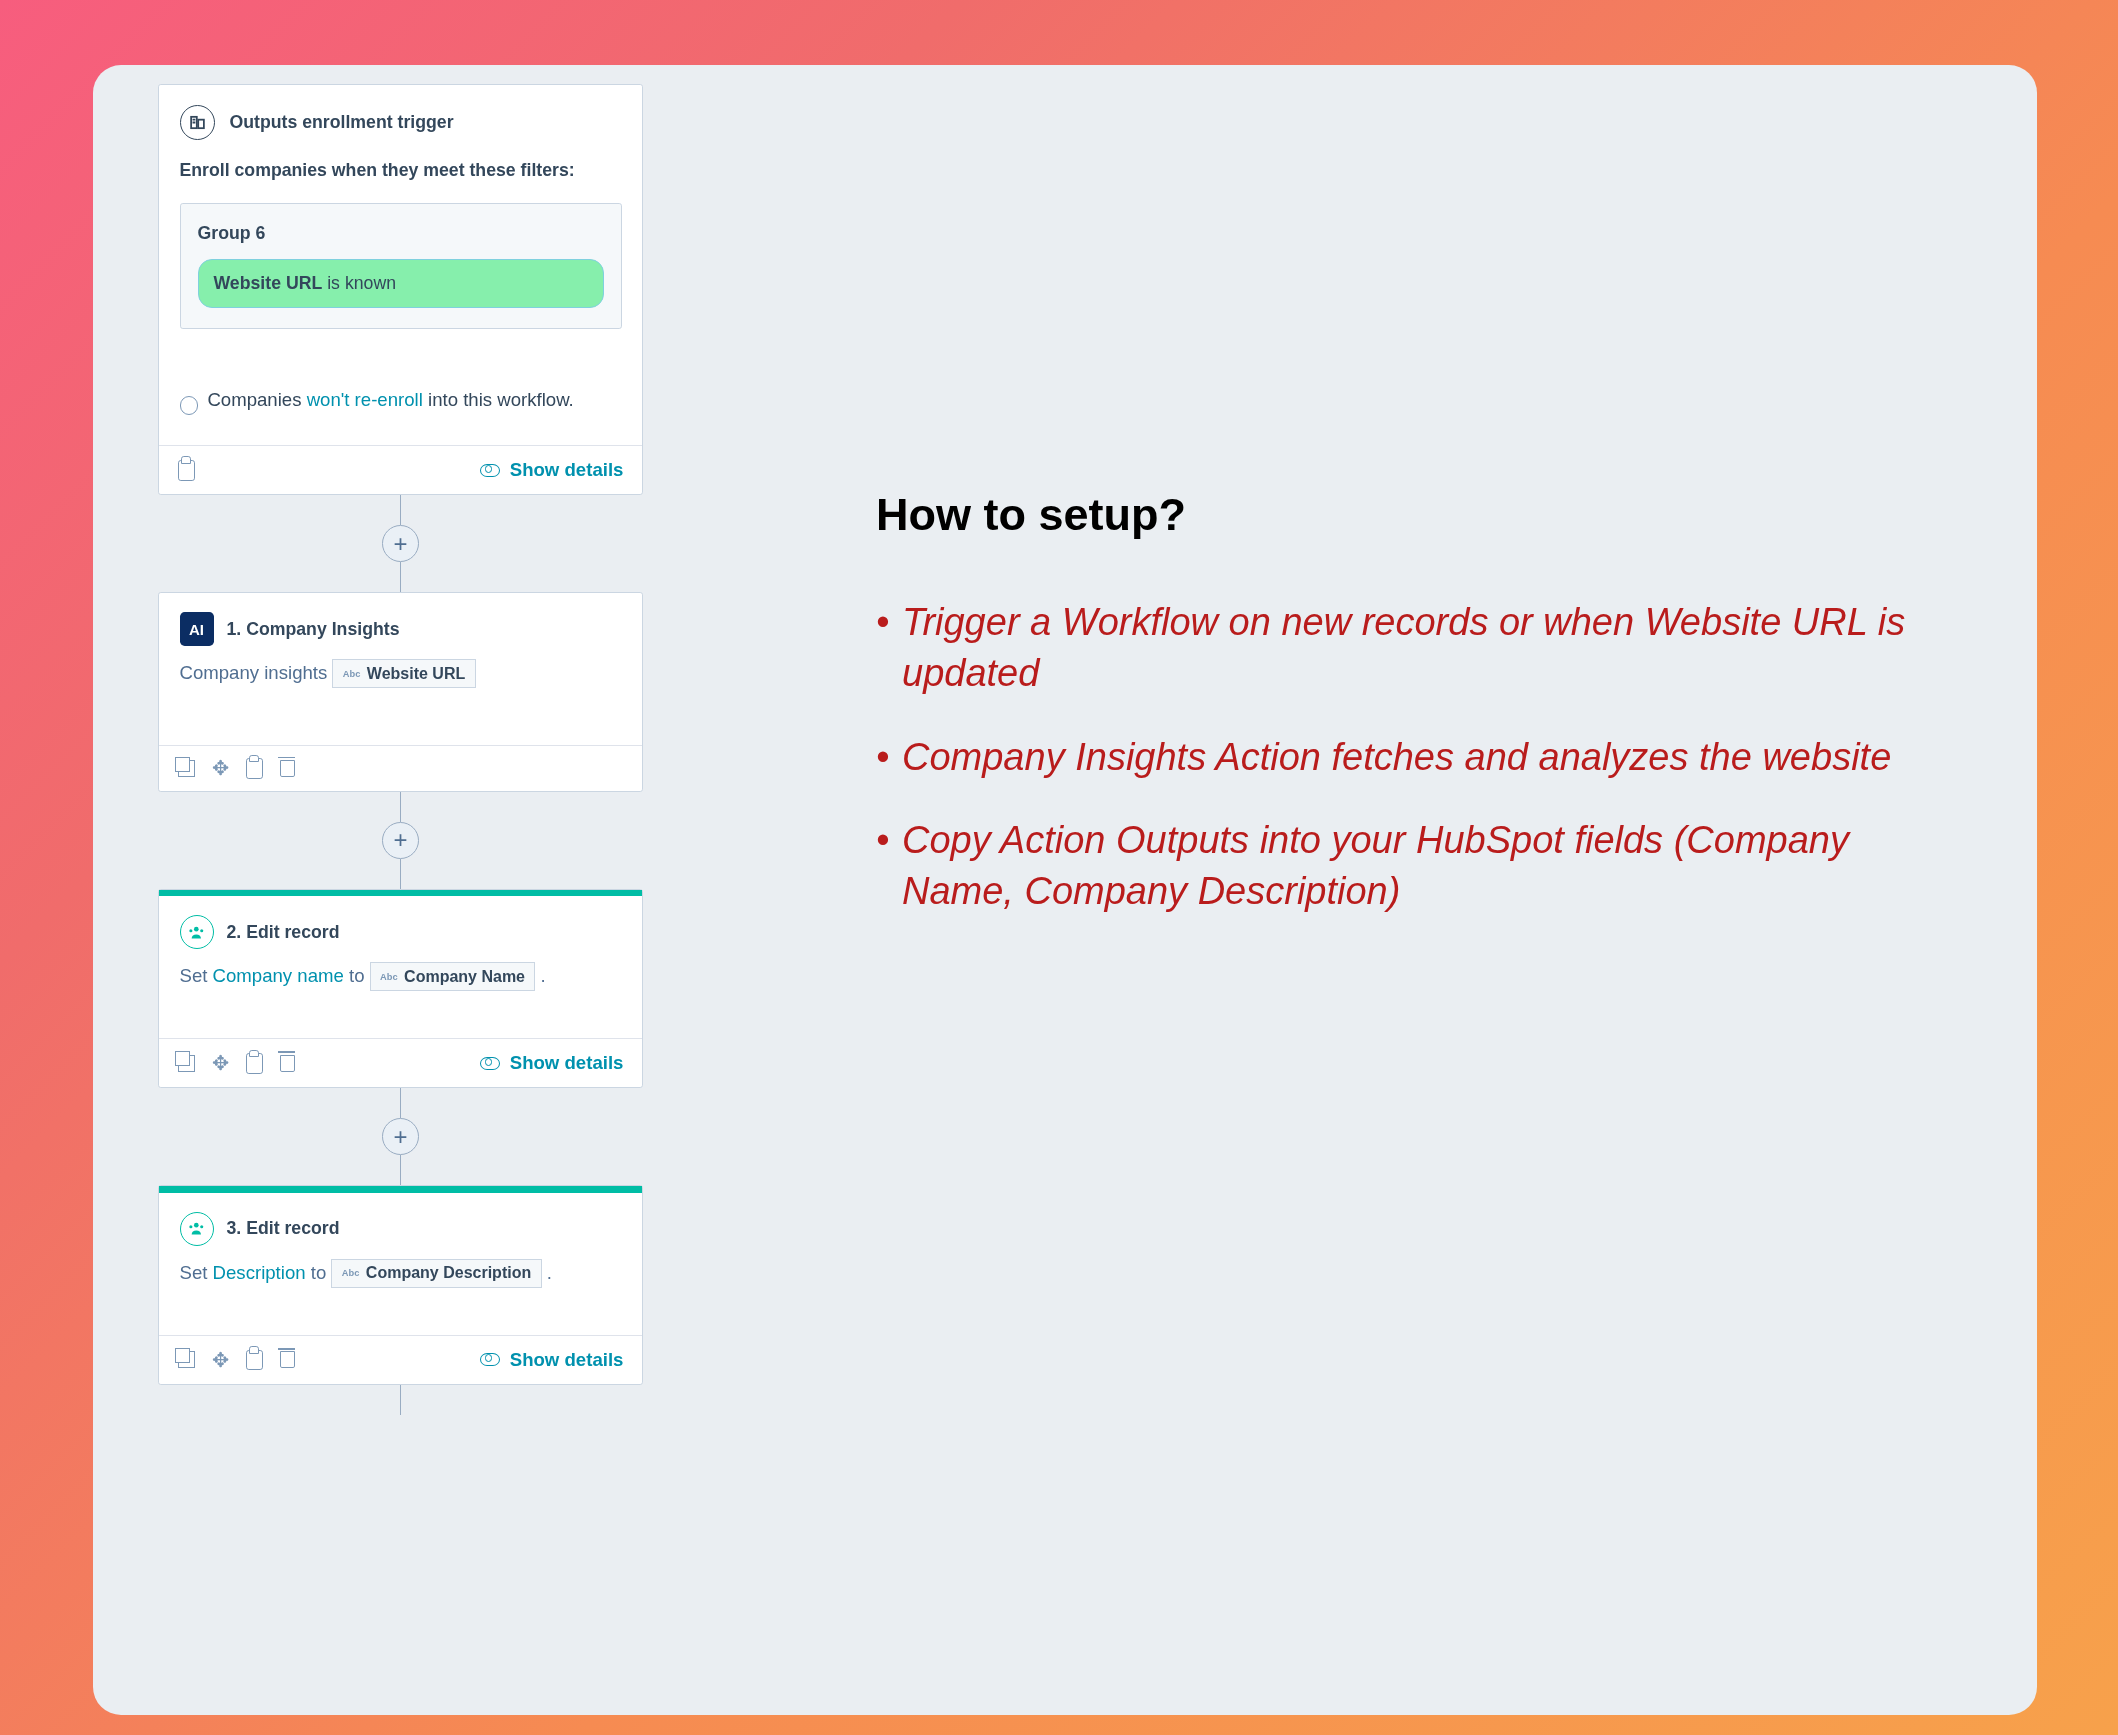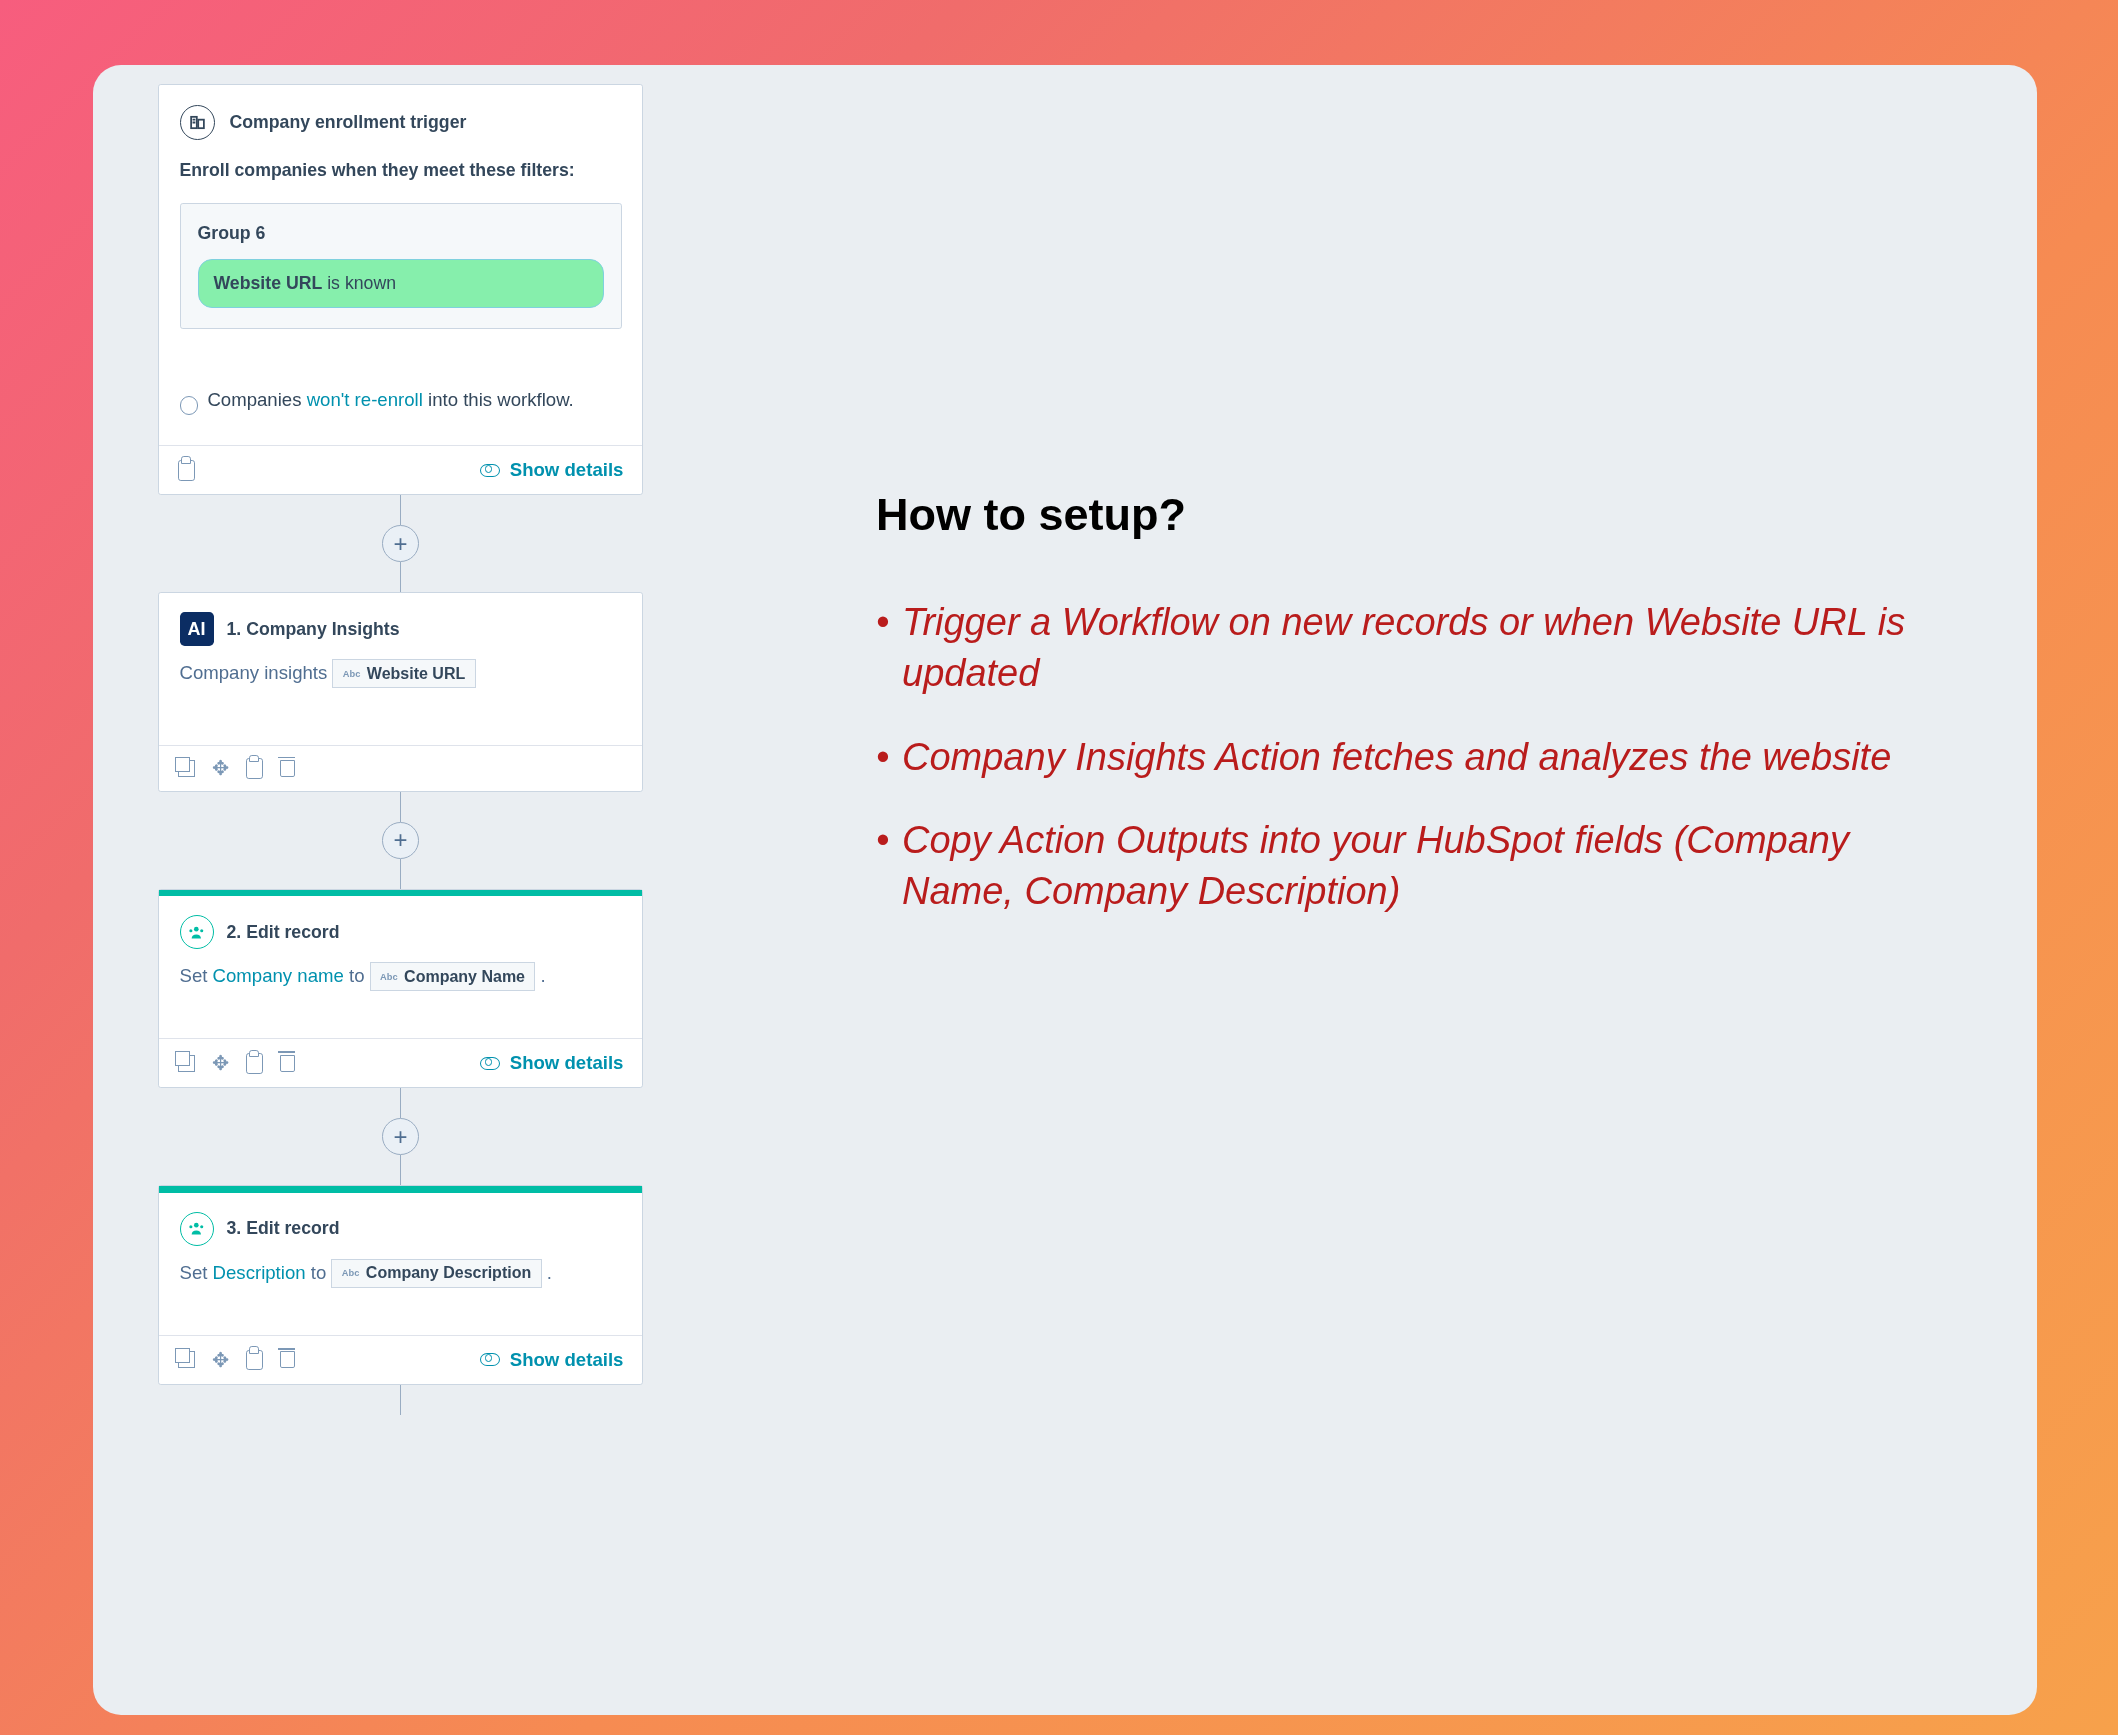--- a/index.html
+++ b/index.html
@@ -101,21 +101,21 @@
     border-radius: 50%; display: flex; align-items: center; justify-content: center;
     color: #506e91; font-size: 24px; font-weight: 400; cursor: pointer;
   }
   .action-card .teal-bar { height: 6.5px; background: #00bda5; }
   .action-head {
     display: flex; align-items: center; gap: 13px; font-weight: 700; color: #33475b;
     padding: 18.6px 20.5px 13px;
   }
   .ai-badge {
     width: 34px; height: 34px; background: #0b2d63; color: #fff; border-radius: 4.7px;
-    display: flex; align-items: center; justify-content: center; font-size: 18px; font-weight: 800;
+    display: flex; align-items: center; justify-content: center; font-size: 15px; font-weight: 800;
   }
   .people-circ {
     width: 34px; height: 34px; border: 1.9px solid #00bda5; border-radius: 50%;
     display:flex; align-items:center; justify-content:center; color:#00bda5;
   }
   .action-body { padding: 0 20.5px 47px; font-size: 18.6px; color: #506e91; }
   .action-body-2 { padding: 0 20.5px 37px; font-size: 18.6px; color: #506e91; }
   .token {
     display: inline-flex; align-items: center; gap: 6.5px;
     border: 0.9px solid #cbd6e2; background: #f5f8fa; color: #33475b;
@@ -150,21 +150,21 @@
       <div class="card-body">
         <div class="trigger-head">
           <span class="icon-circ">
             <svg width="17" height="17" viewBox="0 0 24 24" fill="none" stroke="#33475b" stroke-width="2.5">
                 <rect x="3" y="4" width="8" height="16"></rect>
                 <rect x="13" y="8" width="8" height="12"></rect>
                 <line x1="5" y1="8" x2="9" y2="8"></line>
                 <line x1="5" y1="12" x2="9" y2="12"></line>
               </svg>
           </span>
-          <span>Company enrollment trigger</span>
+          <span>Outputs enrollment trigger</span>
         </div>
         <div class="enroll-desc">Enroll companies when they meet these filters:</div>
         <div class="group-box">
           <div class="group-title">Group 6</div>
           <div class="filter-chip">
             <b>Website URL</b>
             <span>is known</span>
           </div>
         </div>
         <div class="reenroll">

